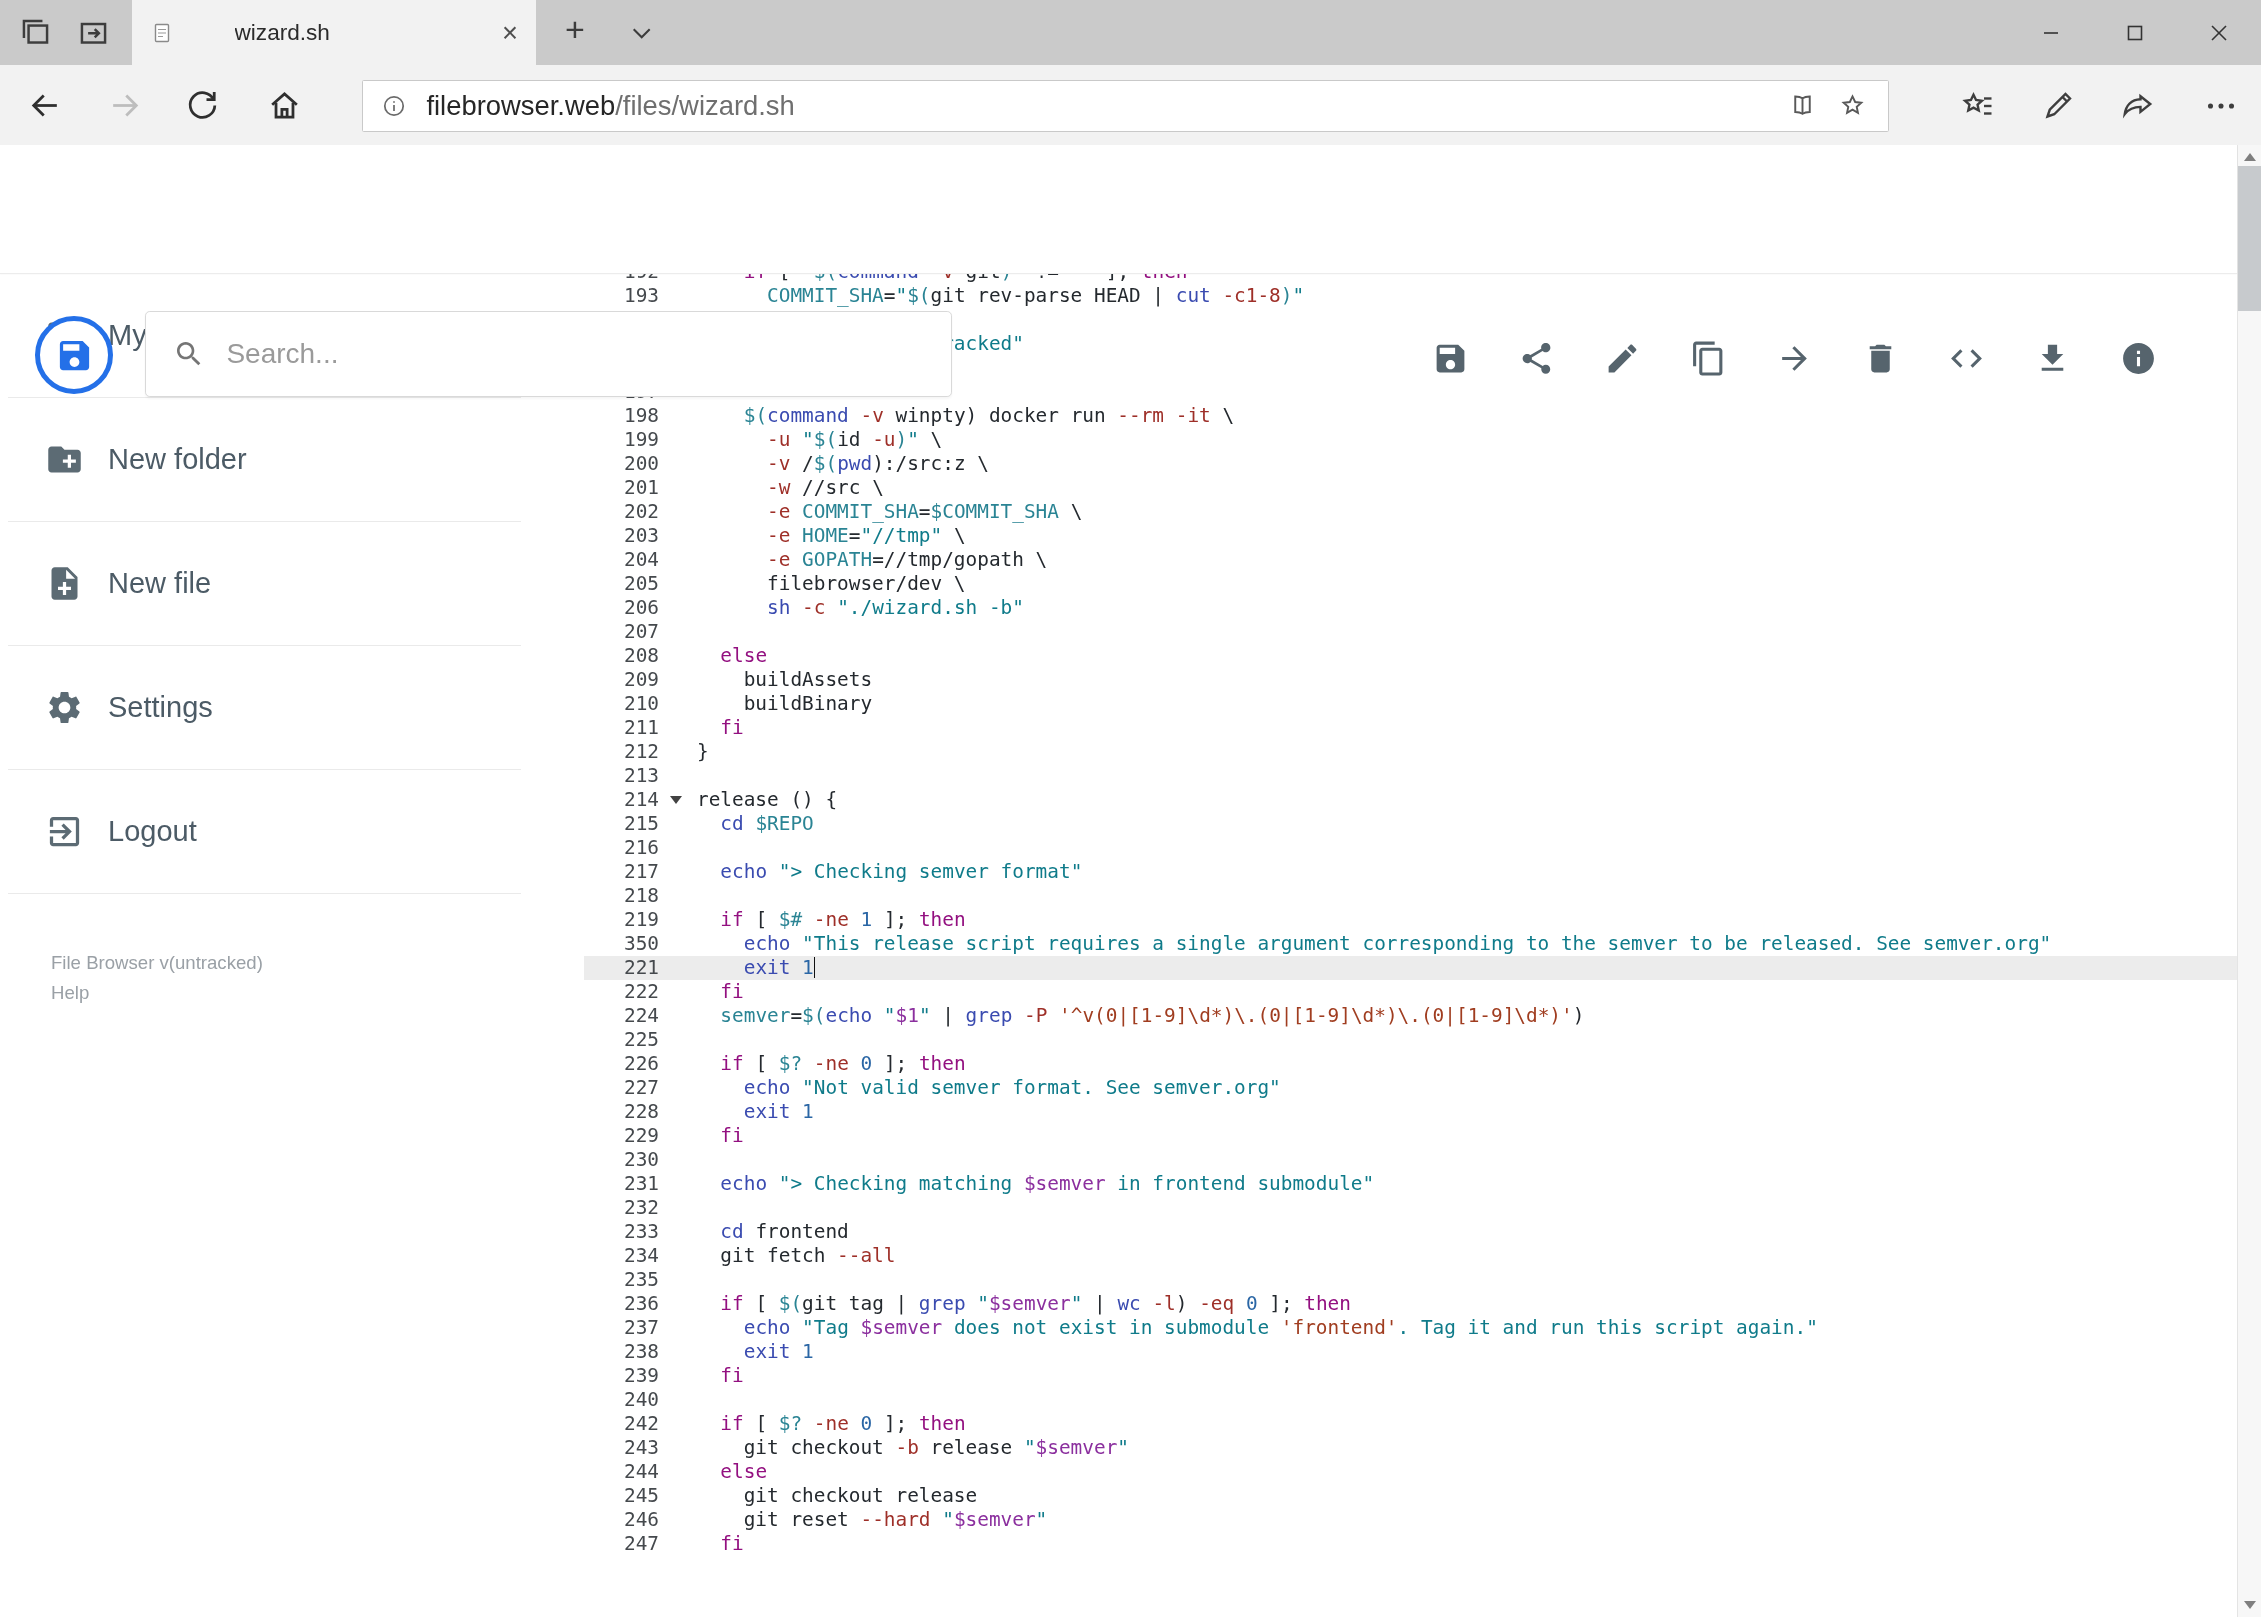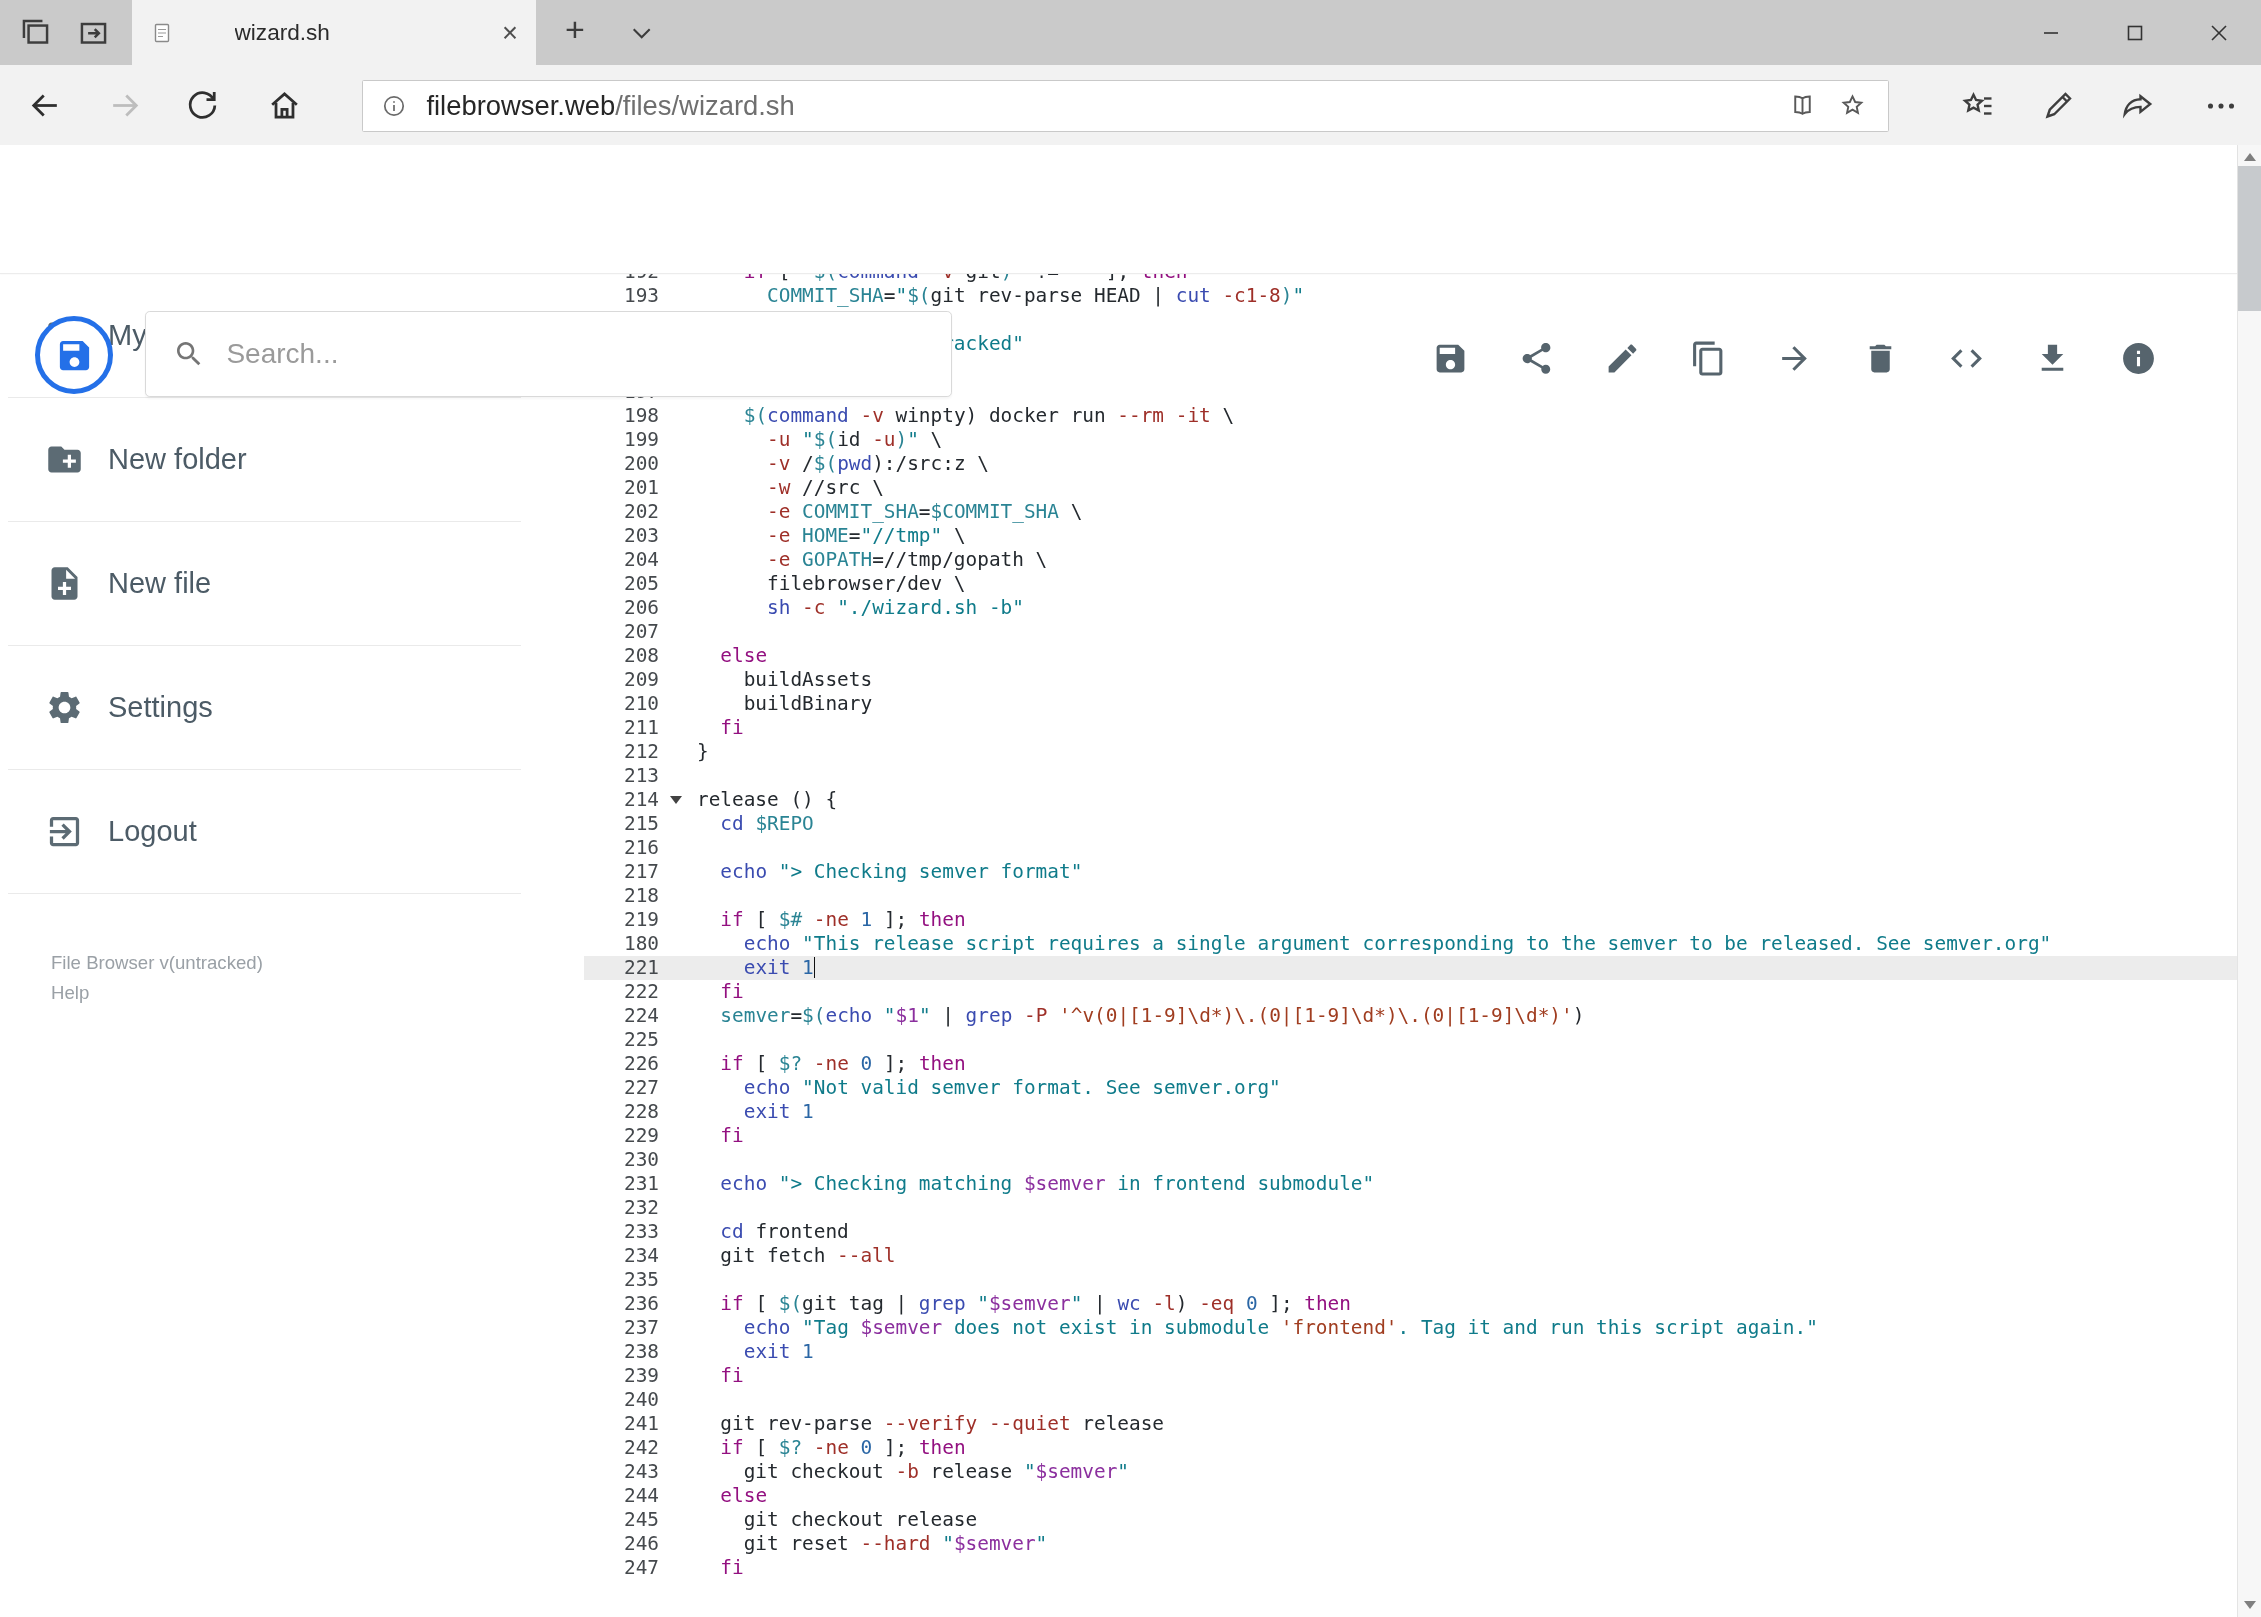--- a/index.html
+++ b/index.html
@@ -361,41 +361,40 @@
       <div class="code-row"><span class="gutter-cell">210</span><span class="code-cell">    buildBinary</span></div>
       <div class="code-row"><span class="gutter-cell">211</span><span class="code-cell">  <span class="t-kw">fi</span></span></div>
       <div class="code-row"><span class="gutter-cell">212</span><span class="code-cell">}</span></div>
       <div class="code-row"><span class="gutter-cell">213</span><span class="code-cell"></span></div>
       <div class="code-row"><span class="gutter-cell">214<i class="fold"></i></span><span class="code-cell">release () {</span></div>
       <div class="code-row"><span class="gutter-cell">215</span><span class="code-cell">  <span class="t-bi">cd</span> <span class="t-var">$REPO</span></span></div>
       <div class="code-row"><span class="gutter-cell">216</span><span class="code-cell"></span></div>
       <div class="code-row"><span class="gutter-cell">217</span><span class="code-cell">  <span class="t-bi">echo</span> <span class="t-str">"</span><span class="t-str">&gt; Checking semver format</span><span class="t-str">"</span></span></div>
       <div class="code-row"><span class="gutter-cell">218</span><span class="code-cell"></span></div>
       <div class="code-row"><span class="gutter-cell">219</span><span class="code-cell">  <span class="t-kw">if</span> [ <span class="t-var">$#</span> <span class="t-flag">-ne</span> <span class="t-num">1</span> ]; <span class="t-kw">then</span></span></div>
-      <div class="code-row"><span class="gutter-cell">180</span><span class="code-cell">    <span class="t-bi">echo</span> <span class="t-str">"</span><span class="t-str">This release script requires a single argument corresponding to the semver to be released. See semver.org</span><span class="t-str">"</span></span></div>
+      <div class="code-row"><span class="gutter-cell">350</span><span class="code-cell">    <span class="t-bi">echo</span> <span class="t-str">"</span><span class="t-str">This release script requires a single argument corresponding to the semver to be released. See semver.org</span><span class="t-str">"</span></span></div>
       <div class="code-row active"><span class="gutter-cell">221</span><span class="code-cell">    <span class="t-bi">exit</span> <span class="t-num">1</span><i class="caret" style="left: 10ch;"></i></span></div>
       <div class="code-row"><span class="gutter-cell">222</span><span class="code-cell">  <span class="t-kw">fi</span></span></div>
       <div class="code-row"><span class="gutter-cell">224</span><span class="code-cell">  <span class="t-var">semver</span>=<span class="t-var">$(</span><span class="t-bi">echo</span> <span class="t-str">"</span><span class="t-str"><span class="t-vstr">$1</span></span><span class="t-str">"</span> | <span class="t-bi">grep</span> <span class="t-flag">-P</span> <span class="t-sq">'^v(0|[1-9]\d*)\.(0|[1-9]\d*)\.(0|[1-9]\d*)'</span>)</span></div>
       <div class="code-row"><span class="gutter-cell">225</span><span class="code-cell"></span></div>
       <div class="code-row"><span class="gutter-cell">226</span><span class="code-cell">  <span class="t-kw">if</span> [ <span class="t-var">$?</span> <span class="t-flag">-ne</span> <span class="t-num">0</span> ]; <span class="t-kw">then</span></span></div>
       <div class="code-row"><span class="gutter-cell">227</span><span class="code-cell">    <span class="t-bi">echo</span> <span class="t-str">"</span><span class="t-str">Not valid semver format. See semver.org</span><span class="t-str">"</span></span></div>
       <div class="code-row"><span class="gutter-cell">228</span><span class="code-cell">    <span class="t-bi">exit</span> <span class="t-num">1</span></span></div>
       <div class="code-row"><span class="gutter-cell">229</span><span class="code-cell">  <span class="t-kw">fi</span></span></div>
       <div class="code-row"><span class="gutter-cell">230</span><span class="code-cell"></span></div>
       <div class="code-row"><span class="gutter-cell">231</span><span class="code-cell">  <span class="t-bi">echo</span> <span class="t-str">"</span><span class="t-str">&gt; Checking matching <span class="t-vstr">$semver</span> in frontend submodule</span><span class="t-str">"</span></span></div>
       <div class="code-row"><span class="gutter-cell">232</span><span class="code-cell"></span></div>
       <div class="code-row"><span class="gutter-cell">233</span><span class="code-cell">  <span class="t-bi">cd</span> frontend</span></div>
       <div class="code-row"><span class="gutter-cell">234</span><span class="code-cell">  git fetch <span class="t-flag">--all</span></span></div>
       <div class="code-row"><span class="gutter-cell">235</span><span class="code-cell"></span></div>
       <div class="code-row"><span class="gutter-cell">236</span><span class="code-cell">  <span class="t-kw">if</span> [ <span class="t-var">$(</span>git tag | <span class="t-bi">grep</span> <span class="t-str">"</span><span class="t-str"><span class="t-vstr">$semver</span></span><span class="t-str">"</span> | <span class="t-bi">wc</span> <span class="t-flag">-l</span>) <span class="t-flag">-eq</span> <span class="t-num">0</span> ]; <span class="t-kw">then</span></span></div>
       <div class="code-row"><span class="gutter-cell">237</span><span class="code-cell">    <span class="t-bi">echo</span> <span class="t-str">"</span><span class="t-str">Tag <span class="t-vstr">$semver</span> does not exist in submodule <span class="t-sq">'frontend'</span>. Tag it and run this script again.</span><span class="t-str">"</span></span></div>
       <div class="code-row"><span class="gutter-cell">238</span><span class="code-cell">    <span class="t-bi">exit</span> <span class="t-num">1</span></span></div>
       <div class="code-row"><span class="gutter-cell">239</span><span class="code-cell">  <span class="t-kw">fi</span></span></div>
       <div class="code-row"><span class="gutter-cell">240</span><span class="code-cell"></span></div>
-      <div class="code-row"><span class="gutter-cell">241</span><span class="code-cell">  git rev-parse <span class="t-flag">--verify</span> <span class="t-flag">--quiet</span> release</span></div>
       <div class="code-row"><span class="gutter-cell">242</span><span class="code-cell">  <span class="t-kw">if</span> [ <span class="t-var">$?</span> <span class="t-flag">-ne</span> <span class="t-num">0</span> ]; <span class="t-kw">then</span></span></div>
       <div class="code-row"><span class="gutter-cell">243</span><span class="code-cell">    git checkout <span class="t-flag">-b</span> release <span class="t-str">"</span><span class="t-str"><span class="t-vstr">$semver</span></span><span class="t-str">"</span></span></div>
       <div class="code-row"><span class="gutter-cell">244</span><span class="code-cell">  <span class="t-kw">else</span></span></div>
       <div class="code-row"><span class="gutter-cell">245</span><span class="code-cell">    git checkout release</span></div>
       <div class="code-row"><span class="gutter-cell">246</span><span class="code-cell">    git reset <span class="t-flag">--hard</span> <span class="t-str">"</span><span class="t-str"><span class="t-vstr">$semver</span></span><span class="t-str">"</span></span></div>
       <div class="code-row"><span class="gutter-cell">247</span><span class="code-cell">  <span class="t-kw">fi</span></span></div>
     </div>
 
   <div class="vscroll">
     <div class="vs-up"></div>

